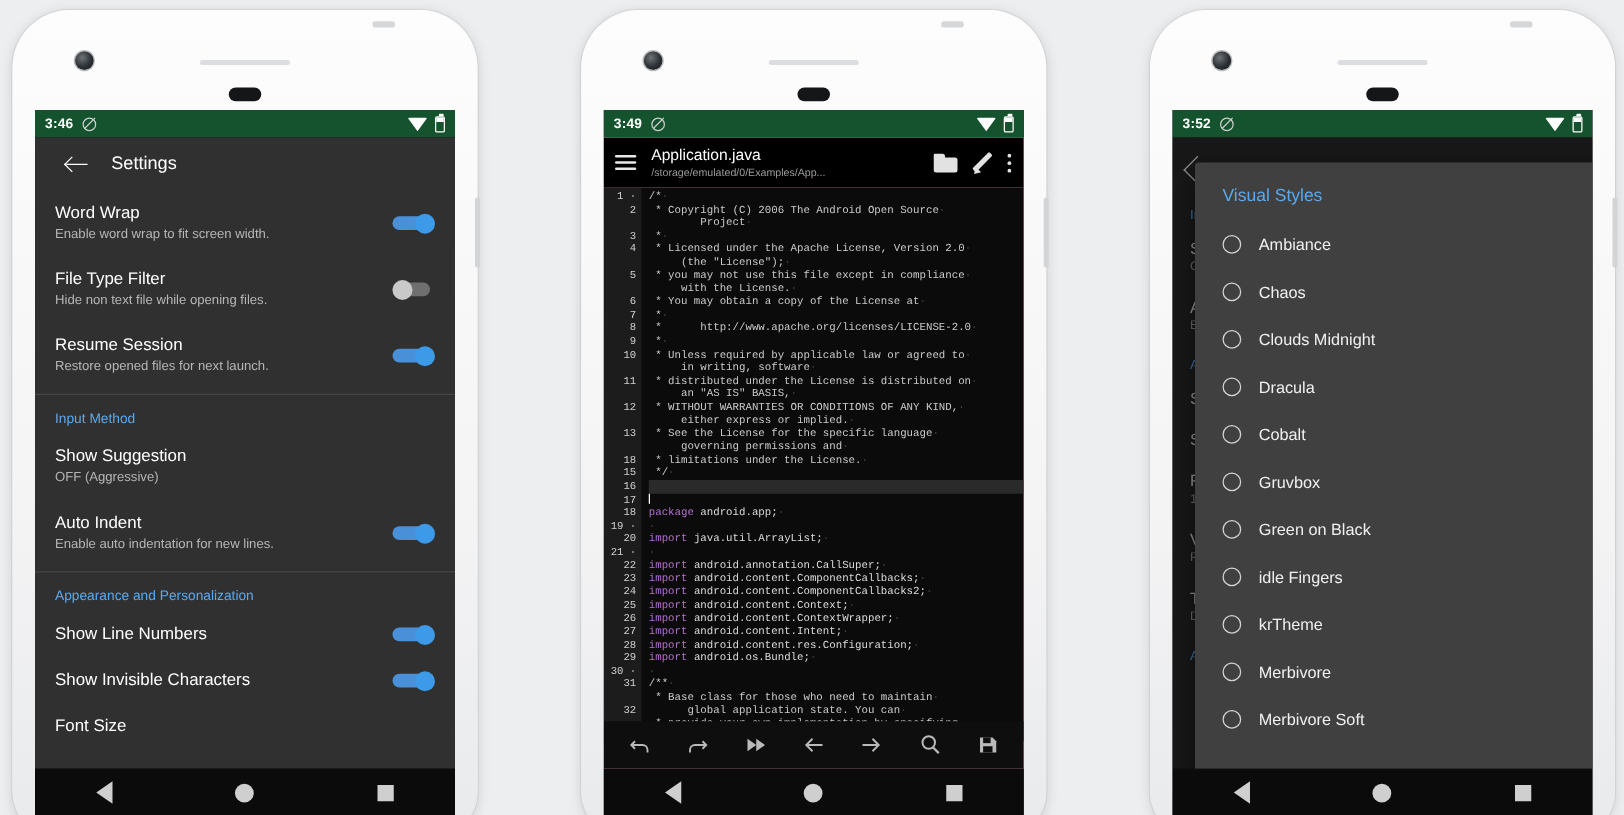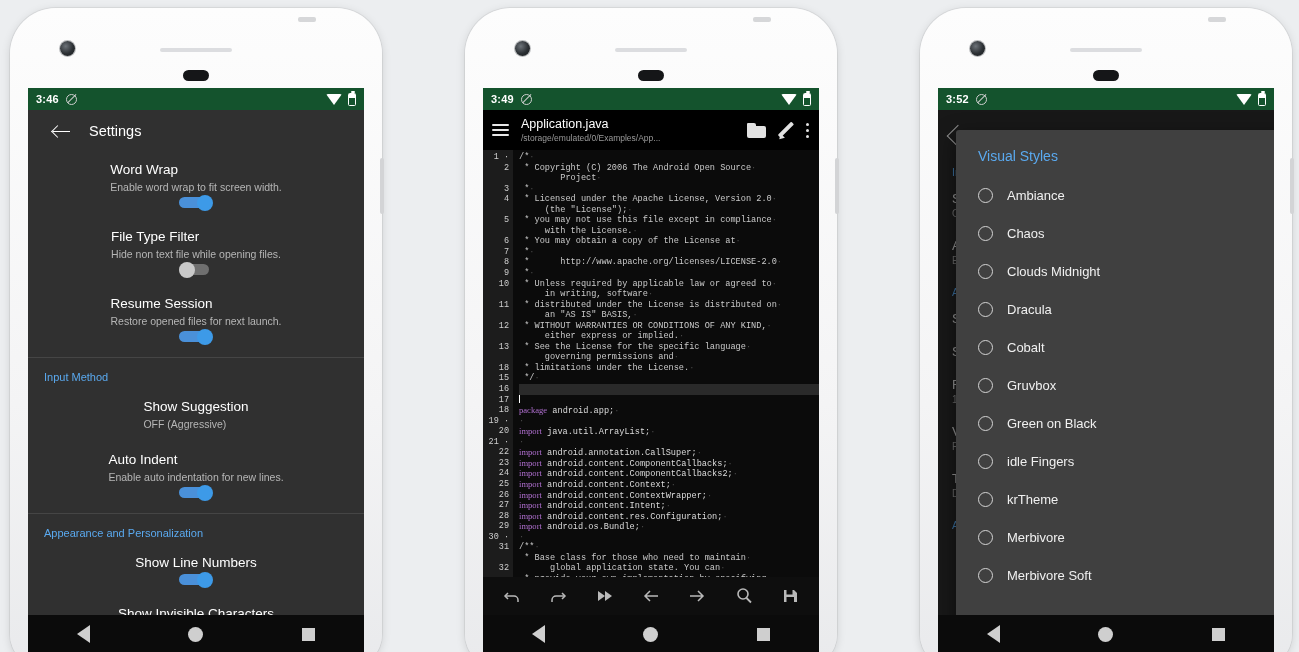--- a/index.html
+++ b/index.html
@@ -109,21 +109,21 @@
   }
   .back-arrow::after {
     content:''; position:absolute; left:1px; top:5px; width:8px; height:8px;
     border-left:1.6px solid #fff; border-bottom:1.6px solid #fff; transform: rotate(45deg);
   }
   .appbar-title { color:#fff; font-size: 14.5px; }
 
   .pref { padding: 9px 16px 10px 16px; position: relative; }
   .pref-title { color:#fff; font-size: 13.5px; line-height: 18px; }
   .pref-sub { color:#b6b6b6; font-size: 10.5px; line-height: 15px; margin-top: 1px; }
-  .pref-row { display:flex; align-items:center;flex-direction:column; }
+  .pref-row { display:flex; align-items:center; }
   .pref-texts { flex:1; min-width:0; }
 
   .switch { width: 34px; height: 14px; position: relative; flex: 0 0 auto; }
   .switch .track {
     position:absolute; left:0; top:2px; width:30px; height:11px; border-radius:6px;
   }
   .switch .knob {
     position:absolute; top:0; width:16px; height:16px; border-radius:50%;
   }
   .switch.on .track { background:#4a90d9; }
@@ -176,21 +176,21 @@
     font-family:"Liberation Mono", monospace; font-size:8.5px; text-align:right;
     padding: 2px 4px 0 0;
   }
   .gutter div { height: 10.55px; line-height: 10.55px; }
   .code {
     flex:1; font-family:"Liberation Mono", monospace; font-size:8.6px;
     padding: 2px 0 0 6px; color:#dcdcdc; overflow:hidden; white-space:pre;
   }
   .code div { height: 10.55px; line-height: 10.55px; }
   .cmt { color:#cacaca; }
-  .kw  { color:#b06fd0;font-family:Liberation Serif, serif; }
+  .kw  { color:#b06fd0; }
   .ws  { color:#4a4a4a; }
   .code-sep { height:2px; background:#2a2a2a; }
   .caret {
     display:inline-block; width:1px; height:8px; background:#fff; vertical-align:-1px;
   }
   .ed-toolbar {
     position:absolute; left:0; right:0; bottom:0; height:38px; background:#0e0e0e;
     display:flex; align-items:center; justify-content:space-around; padding:0 6px;
   }
   .tb { width:20px; height:20px; position:relative; opacity:.92; }

